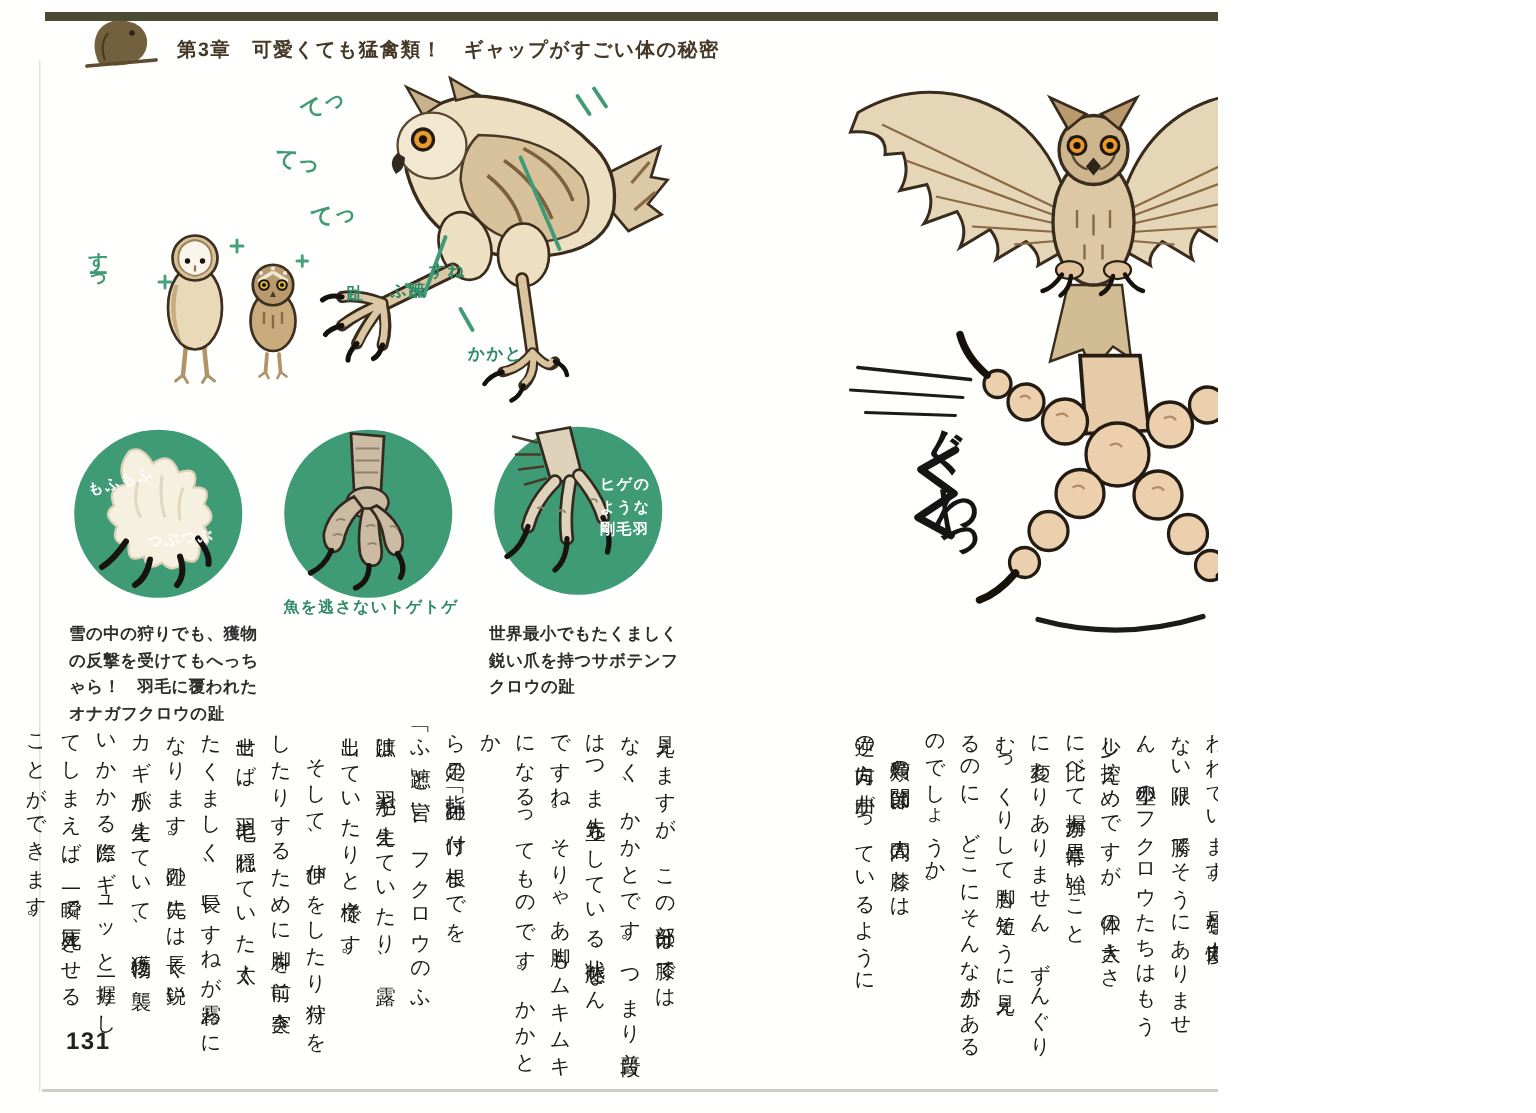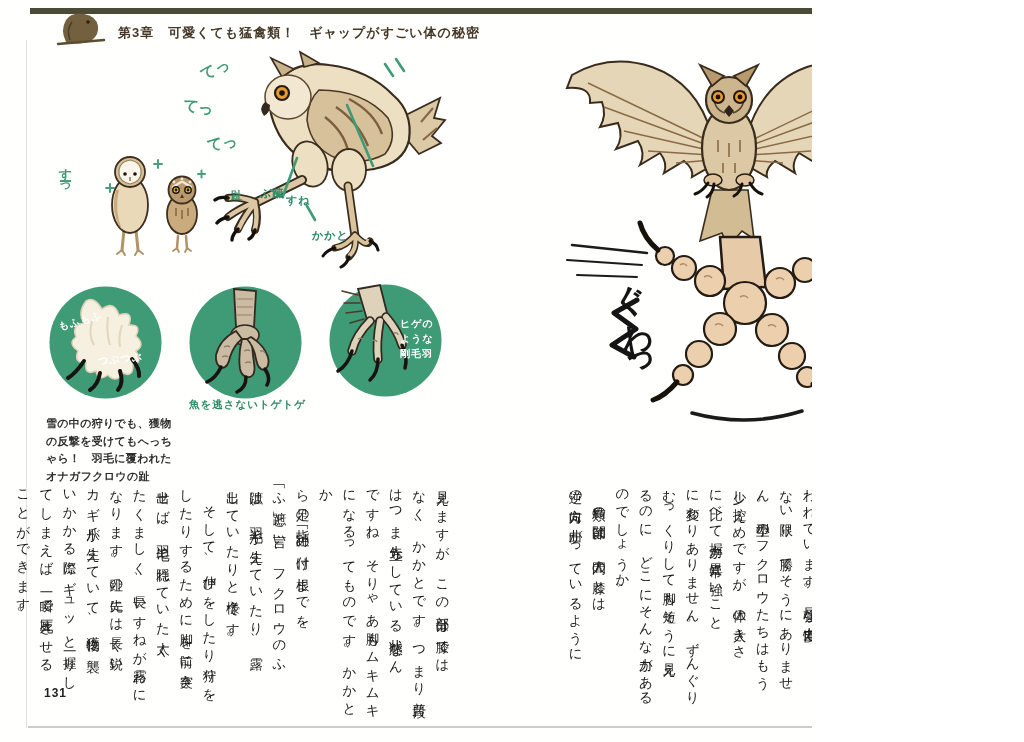--- a/index.html
+++ b/index.html
@@ -39,21 +39,21 @@
               writing-mode:vertical-rl;white-space:pre-line;
               font-weight:900;font-size:27px;line-height:37px;letter-spacing:5px;color:#1e3a6e;}
   .accent{position:absolute;}
 
   .illus-caption{position:absolute;left:558px;top:437px;width:380px;font-size:11.5px;line-height:17.5px;
                  color:#2e2e2e;letter-spacing:0.3px;font-weight:bold;}
 
   .sfx-grab{position:absolute;left:612px;top:262px;writing-mode:vertical-rl;font-weight:900;
             font-size:32px;color:#141414;transform:rotate(-10deg);letter-spacing:2px;}
 
-  .page-number{position:absolute;top:686px;font-size:12px;font-weight:bold;color:#222;letter-spacing:1px;}
+  .page-number{position:absolute;top:686px;font-size:16px;font-weight:bold;color:#222;letter-spacing:1px;}
   .pn-left{left:44px;}
   .pn-right{left:888px;text-decoration:underline;}
   svg{display:block;}
 </style>
 </head>
 <body>
 
 <div class="book">
   <div class="top-bar"></div>
   <div class="edge-right"></div>
@@ -142,21 +142,21 @@
     <g stroke="#3f9a76" stroke-width="2.6" stroke-linecap="round">
       <path d="M100,108 L86,146"></path>
       <path d="M150,55 L176,116"></path>
       <path d="M74,140 L86,147"></path>
       <path d="M118,170 L110,156"></path>
       <path d="M188,14 L196,26 M199,9 L207,21"></path>
     </g>
   </svg>
   <span class="leg-label" style="left:231px;top:188px;">趾</span>
   <span class="leg-label" style="left:260px;top:186px;">ふ蹠</span>
-  <span class="leg-label" style="left:286px;top:173px;margin-top:20px;">すね</span>
+  <span class="leg-label" style="left:286px;top:173px;">すね</span>
   <span class="leg-label" style="left:312px;top:228px;">かかと</span>
   <span class="sfx sfx-walk" style="left:200px;top:60px;transform:rotate(-22deg);">てっ</span>
   <span class="sfx sfx-walk" style="left:183px;top:98px;transform:rotate(10deg);">てっ</span>
   <span class="sfx sfx-walk" style="left:207px;top:134px;transform:rotate(-8deg);">てっ</span>
 
   <svg style="position:absolute;left:48px;top:285px;" width="115" height="115" viewBox="0 0 115 115">
     <circle cx="57.5" cy="57.5" r="56" fill="#3f9a76"></circle>
     <path d="M38,16 Q29,28 36,38 Q23,40 28,52 Q19,58 30,66 Q25,78 38,78 Q36,91 48,86 Q50,97 60,90 Q68,99 75,88 Q85,93 85,80 Q95,78 88,66 Q98,60 88,51 Q94,39 81,40 Q86,25 71,30 Q66,15 54,24 Q46,11 38,16 Z" fill="#f6f0e0" stroke="#dcd0b6" stroke-width="1.5"></path>
     <path d="M44,36 Q40,50 46,60 M60,32 Q58,48 62,60 M74,40 Q70,52 72,62" stroke="#e2d6bc" stroke-width="2" fill="none"></path>
     <path d="M36,76 Q28,88 20,93 M52,88 Q50,100 42,105 M72,86 Q76,98 70,105 M84,74 Q92,84 91,91" stroke="#171310" stroke-width="4" fill="none" stroke-linecap="round"></path>
@@ -184,20 +184,21 @@
     <path d="M42,38 Q28,52 24,68 M52,38 Q48,60 50,76 M58,34 Q70,48 74,62" stroke="#ded2ba" stroke-width="6" fill="none" stroke-linecap="round"></path>
     <path d="M24,68 Q20,82 10,88 M50,76 Q50,90 42,97 M74,62 Q80,74 77,85" stroke="#171310" stroke-width="3.5" fill="none" stroke-linecap="round"></path>
     <path d="M30,56 q4,-2 5,1 M44,58 q4,-2 5,1 M66,50 q4,-1 4,2" stroke="#8f816c" stroke-width="1.3" fill="none"></path>
   </svg>
   <div class="circle-note multi" style="left:400px;top:316px;">ヒゲの
 ような
 剛毛羽</div>
 
   <div class="circle-label" style="left:189px;top:398px;">魚を逃さないトゲトゲ</div>
   <div class="circle-caption" style="left:46px;top:415px;">雪の中の狩りでも、獲物の反撃を受けてもへっちゃら！　羽毛に覆われたオナガフクロウの趾</div>
+  <div class="circle-caption" style="left:326px;top:415px;width:130px;">世界最小でもたくましく鋭い爪を持つサボテンフクロウの趾</div>
 
   <div class="body-vtext body-left">見えますが、この部分は膝では
 なく、かかとです。つまり普段
 はつま先立ちしている状態なん
 ですね。そりゃあ脚もムキムキ
 になるってものです。かかとか
 ら足の指「趾」の付け根までを
 「ふ蹠」と言い、フクロウのふ
 蹠は、羽毛が生えていたり、露
 出していたりと様々です。

